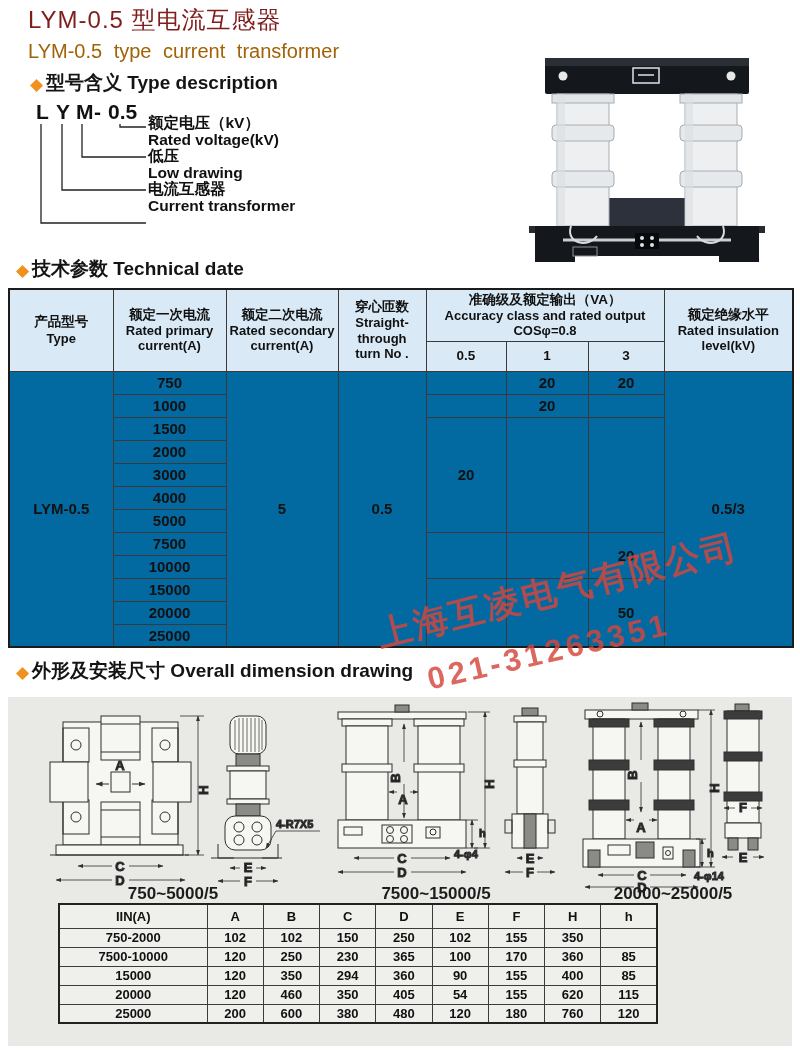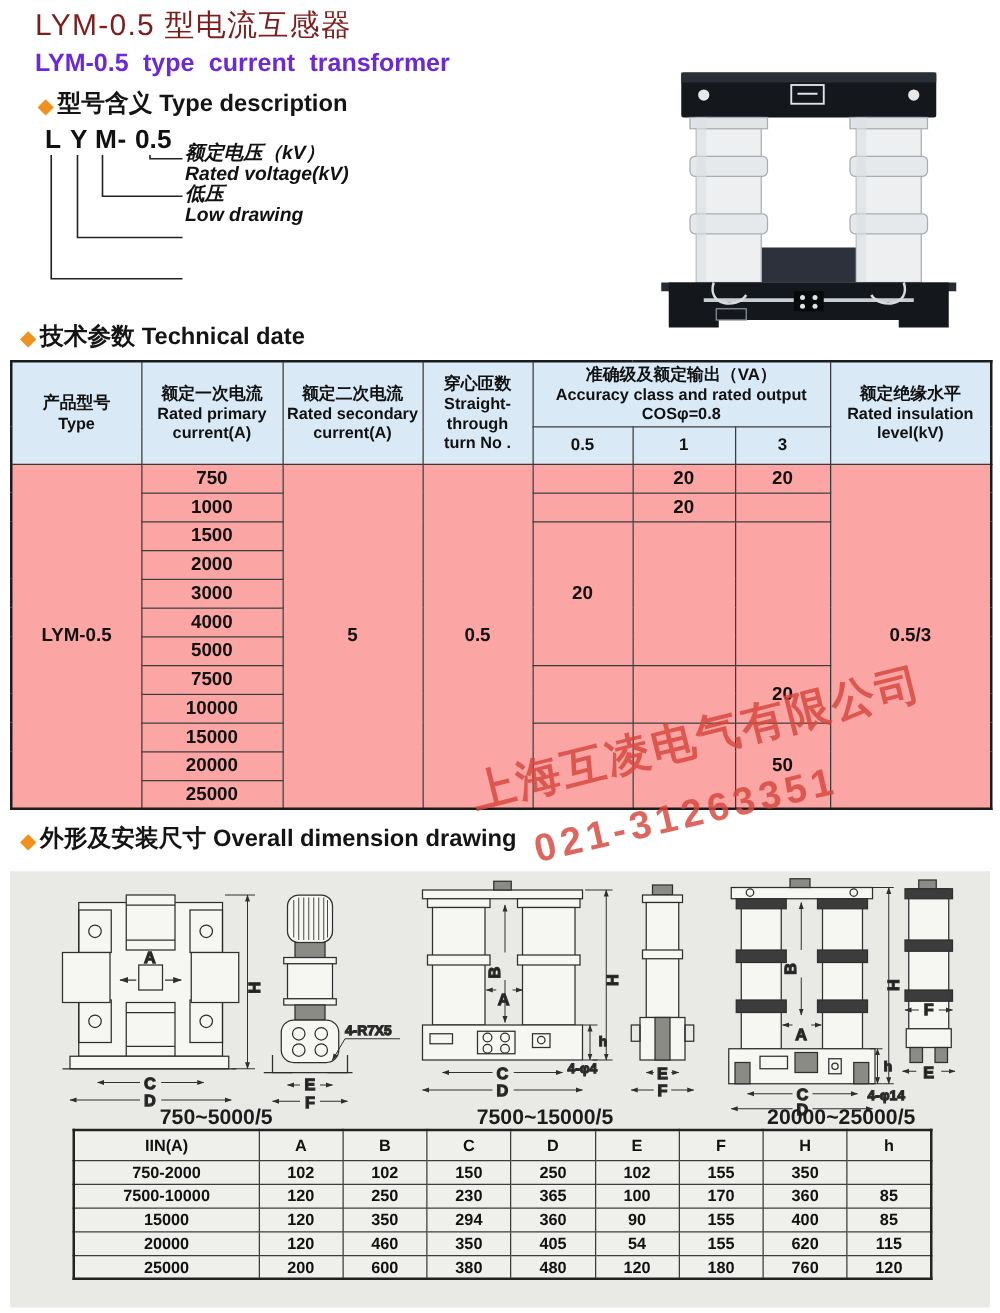--- a/index.html
+++ b/index.html
@@ -2,57 +2,57 @@
 <html><head>
 <meta charset="utf-8">
 <style>
   html,body{margin:0;padding:0;background:#fff;}
   .page{position:relative;width:800px;height:1050px;background:#ffffff;overflow:hidden;
         font-family:"Liberation Sans","DejaVu Sans",sans-serif;color:#111;}
   .abs{position:absolute;}
 
   
   .title-zh{left:28px;top:4px;font-size:24px;font-weight:normal;color:#7f1d1d;letter-spacing:1px;}
-  .title-en{left:28px;top:40px;font-size:20px;font-weight:bold;color:#6d28d9;word-spacing:6px;}
+  .title-en{left:28px;top:40px;font-size:20px;font-weight:normal;color:#a16207;word-spacing:6px;}
 
   .sec-title{display:flex;align-items:center;gap:3px;font-weight:bold;font-size:19px;color:#141414;}
   .diamond{color:#f0911e;font-size:17px;line-height:1;transform:translateY(1px);}
 
   
   .model{left:28px;top:100px;width:430px;height:165px;}
   .model .chars span{position:absolute;top:0;font-size:21px;font-weight:bold;}
   .model svg{position:absolute;left:0;top:0;}
   .model-labels{position:absolute;left:120px;top:15px;}
   .model-item{height:33px;}
-  .model-item div{font-size:15.5px;font-weight:bold;line-height:16.5px;white-space:nowrap;font-style:italic;}
+  .model-item div{font-size:15.5px;font-weight:bold;line-height:16.5px;white-space:nowrap;}
 
   
   table.tech{position:absolute;left:8px;top:288px;width:784px;border-collapse:collapse;table-layout:fixed;}
   table.tech td,table.tech th{border:1px solid #3a3a3a;padding:0 2px;text-align:center;vertical-align:middle;}
   table.tech{border:2px solid #1c1c1c;}
   table.tech th{background:#d9eaf6;font-size:13.5px;line-height:1.2;font-weight:bold;}
-  table.tech td{background:#fca5a5;font-size:15px;font-weight:bold;}
+  table.tech td{background:#0369a1;font-size:15px;font-weight:bold;}
   tr.h1{height:52px;} tr.h2{height:30px;} tr.dr{height:23px;}
   .th-en{font-size:13px;}
 
   
   .wm{color:rgba(214,69,60,0.82);font-weight:bold;white-space:nowrap;z-index:5;
       transform-origin:left center;letter-spacing:2px;}
   .wm1{left:378px;top:612px;font-size:35px;transform:rotate(-14deg);}
   .wm2{left:428px;top:662px;font-size:31px;letter-spacing:4px;transform:rotate(-13deg);}
 
   
   .panel{left:8px;top:697px;width:784px;height:349px;background:#e9e9e6;}
   svg text{font-family:"Liberation Sans","DejaVu Sans",sans-serif;font-weight:bold;fill:#1c1c1c;}
   .cap{font-size:17px;}
   .dim{font-size:13px;}
   .dimS{font-size:11px;}
 
   
-  table.dims{position:absolute;left:58px;top:903px;width:688px;border-collapse:collapse;table-layout:fixed;}
+  table.dims{position:absolute;left:58px;top:903px;width:600px;border-collapse:collapse;table-layout:fixed;}
   table.dims{border:2px solid #222;}
   table.dims td,table.dims th{border:1px solid #3c3c3c;background:#efefec;
       font-size:13px;font-weight:bold;text-align:center;padding:0;}
   table.dims tr.hd{height:24px;} table.dims tr{height:19px;}
 </style>
 </head>
 <body>
 
 <div class="page">
 
@@ -118,20 +118,24 @@
       </g>
     </svg>
     <div class="model-labels">
       <div class="model-item">
         <div>额定电压（kV）</div>
         <div>Rated voltage(kV)</div>
       </div>
       <div class="model-item">
         <div>低压</div>
         <div>Low drawing</div>
+      </div>
+      <div class="model-item">
+        <div>电流互感器</div>
+        <div>Current transformer</div>
       </div>
     </div>
   </div>
 
   <div class="abs sec-title" style="left:16px;top:256px;">
     <span class="diamond">◆</span>
     <span>技术参数 Technical date</span>
   </div>
 
   <table class="tech">

